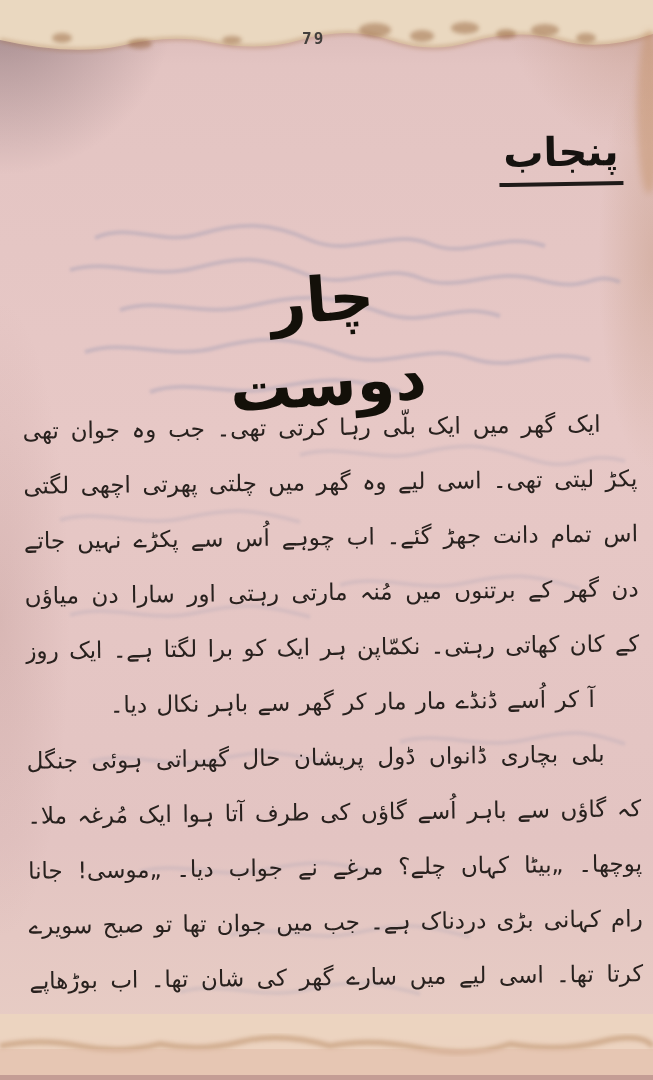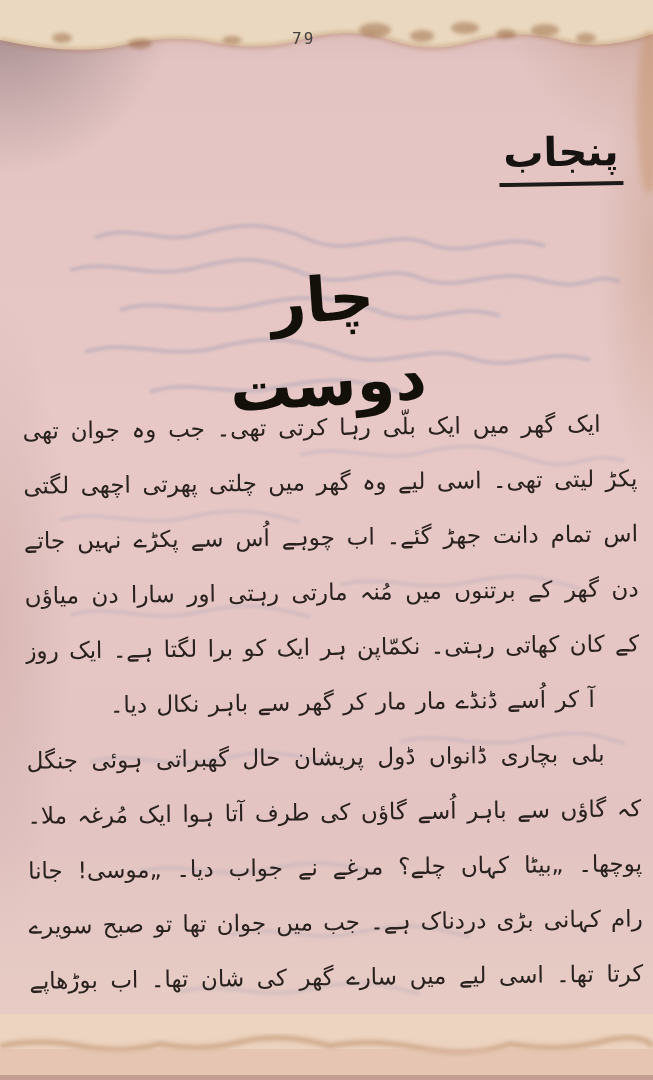--- a/index.html
+++ b/index.html
@@ -9,22 +9,22 @@
     background-color:#e2c3c1;
     background-image:
       radial-gradient(circle at 0px 0px, rgba(110,90,98,0.55), rgba(110,90,98,0) 175px),
       radial-gradient(circle at 653px 0px, rgba(165,115,85,0.32), rgba(165,115,85,0) 150px),
       radial-gradient(ellipse 55px 210px at 653px 260px, rgba(176,128,92,0.28), rgba(176,128,92,0) 100%),
       radial-gradient(ellipse 70px 320px at 0px 620px, rgba(150,105,100,0.16), rgba(150,105,100,0) 100%),
       linear-gradient(180deg,#d7b8b6 0%,#e3c4c2 6%,#e7c8c6 40%,#e3c4c2 78%,#e7ccc4 95%,#dec0ba 100%);
   }
   .layer{position:absolute;left:0;top:0;width:653px;height:1080px;pointer-events:none;}
   .page-number{
-    position:absolute;left:292px;top:29px;
-    font-family:"DejaVu Sans Mono",monospace;font-weight:400;font-size:16px;
+    position:absolute;left:302px;top:29px;
+    font-family:"DejaVu Sans Mono",monospace;font-weight:700;font-size:16px;
     letter-spacing:2px;color:#433f3c;
   }
   .section{
     position:absolute;top:129px;right:30px;width:124px;
     text-align:center;padding-bottom:7px;border-bottom:4px solid #1f1b19;
     transform:rotate(-1deg);
     font-weight:700;font-size:40px;line-height:1.15;color:#161310;
   }
   .title{
     position:absolute;top:258px;left:185px;width:280px;text-align:center;

